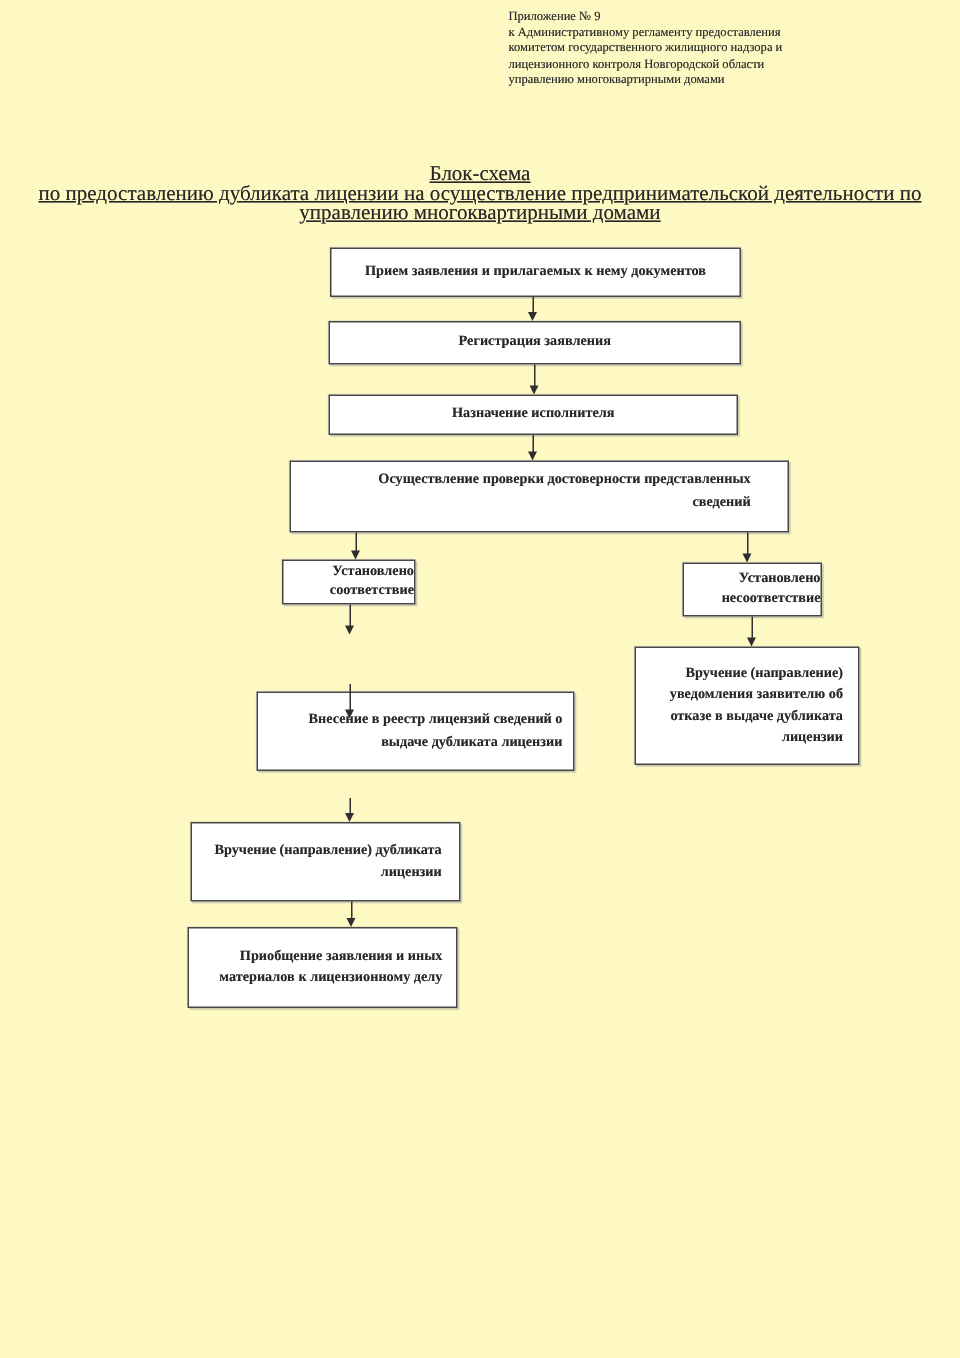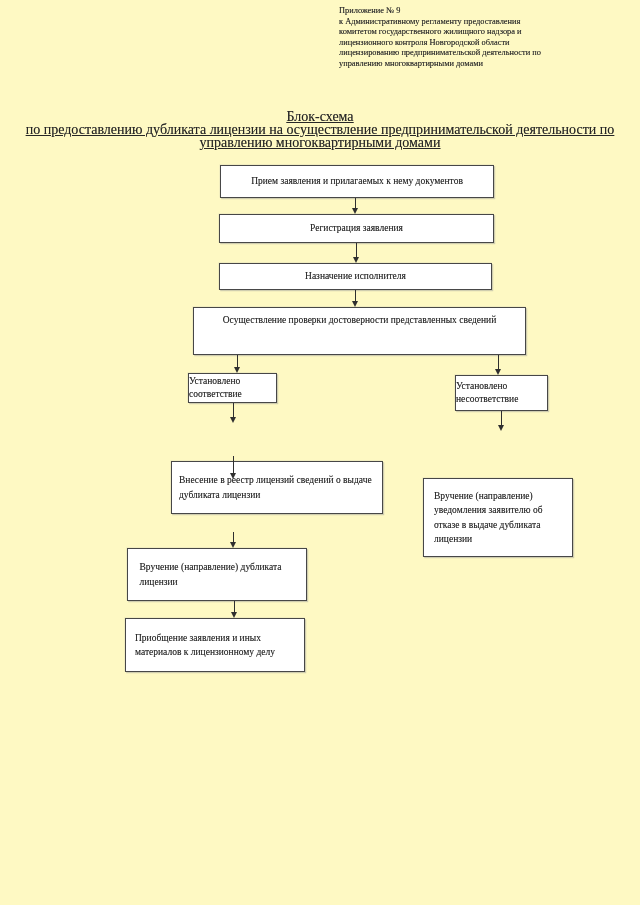--- a/index.html
+++ b/index.html
@@ -41,37 +41,38 @@
   }
   
   .node {
     position: absolute;
     border: 1px solid #474747;
     box-shadow: 1.2px 1.2px 0 rgba(150,150,150,0.45), -0.5px -0.5px 0 rgba(170,170,170,0.3);
     background: #ffffff;
     display: flex;
     align-items: center;
     justify-content: center;
-    text-align: left;
+    text-align: right;
     font-size: 9.5px;
     line-height: 14.5px;
     color: #282828;
     text-shadow: 0 0 0.4px rgba(40,40,40,0.5);
+    font-weight: bold;
   }
   .node span { display: inline-block; }
 
   #node-receive   { left: 220px; top: 165px; width: 274px; height: 33px; }
   #node-register  { left: 219px; top: 214px; width: 275px; height: 29px; }
   #node-assign    { left: 219px; top: 263px; width: 273px; height: 27px; }
   #node-verify    { left: 193px; top: 307px; width: 333px; height: 48px; align-items: flex-start; padding-top: 5px; }
   #node-verify span { max-width: 282px; }
   #node-match     { left: 188px; top: 373px; width: 89px;  height: 30px; line-height: 13px; }
   #node-mismatch  { left: 455px; top: 375px; width: 93px;  height: 36px; line-height: 13.5px; }
   #node-duplicate { left: 128px; top: 423px; width: 180px; height: 33px; }
-  #node-refuse    { left: 423px; top: 431px; width: 150px; height: 79px; padding: 0 4px; margin-top: 47px; }
+  #node-refuse    { left: 423px; top: 431px; width: 150px; height: 79px; padding: 0 4px; }
   #node-refuse span { max-width: 128px; }
   #node-registry  { left: 127px; top: 461px; width: 212px; height: 53px; padding: 0 7px; margin-left: 44px; }
   #node-deliver   { left: 127px; top: 548px; width: 180px; height: 53px; padding: 0 7px; }
   #node-deliver span { max-width: 155px; }
   #node-attach    { left: 125px; top: 618px; width: 180px; height: 54px; padding: 0 7px; }
   #node-attach span { max-width: 160px; }
 
   
   .arrow {
     position: absolute;
@@ -101,21 +102,20 @@
 </head>
 <body>
 
 <div class="page">
 
   <div class="appendix">
     <div>Приложение № 9</div>
     <div>к Административному регламенту предоставления</div>
     <div>комитетом государственного жилищного надзора и</div>
     <div>лицензионного контроля Новгородской области</div>
-    <div>лицензированию предпринимательской деятельности по</div>
     <div>управлению многоквартирными домами</div>
   </div>
 
   <div class="doc-title-wrap">
     <div>Блок-схема</div>
     <div>по предоставлению дубликата лицензии на осуществление предпринимательской деятельности по</div>
     <div>управлению многоквартирными домами</div>
   </div>
 
   <div class="node" id="node-receive">

